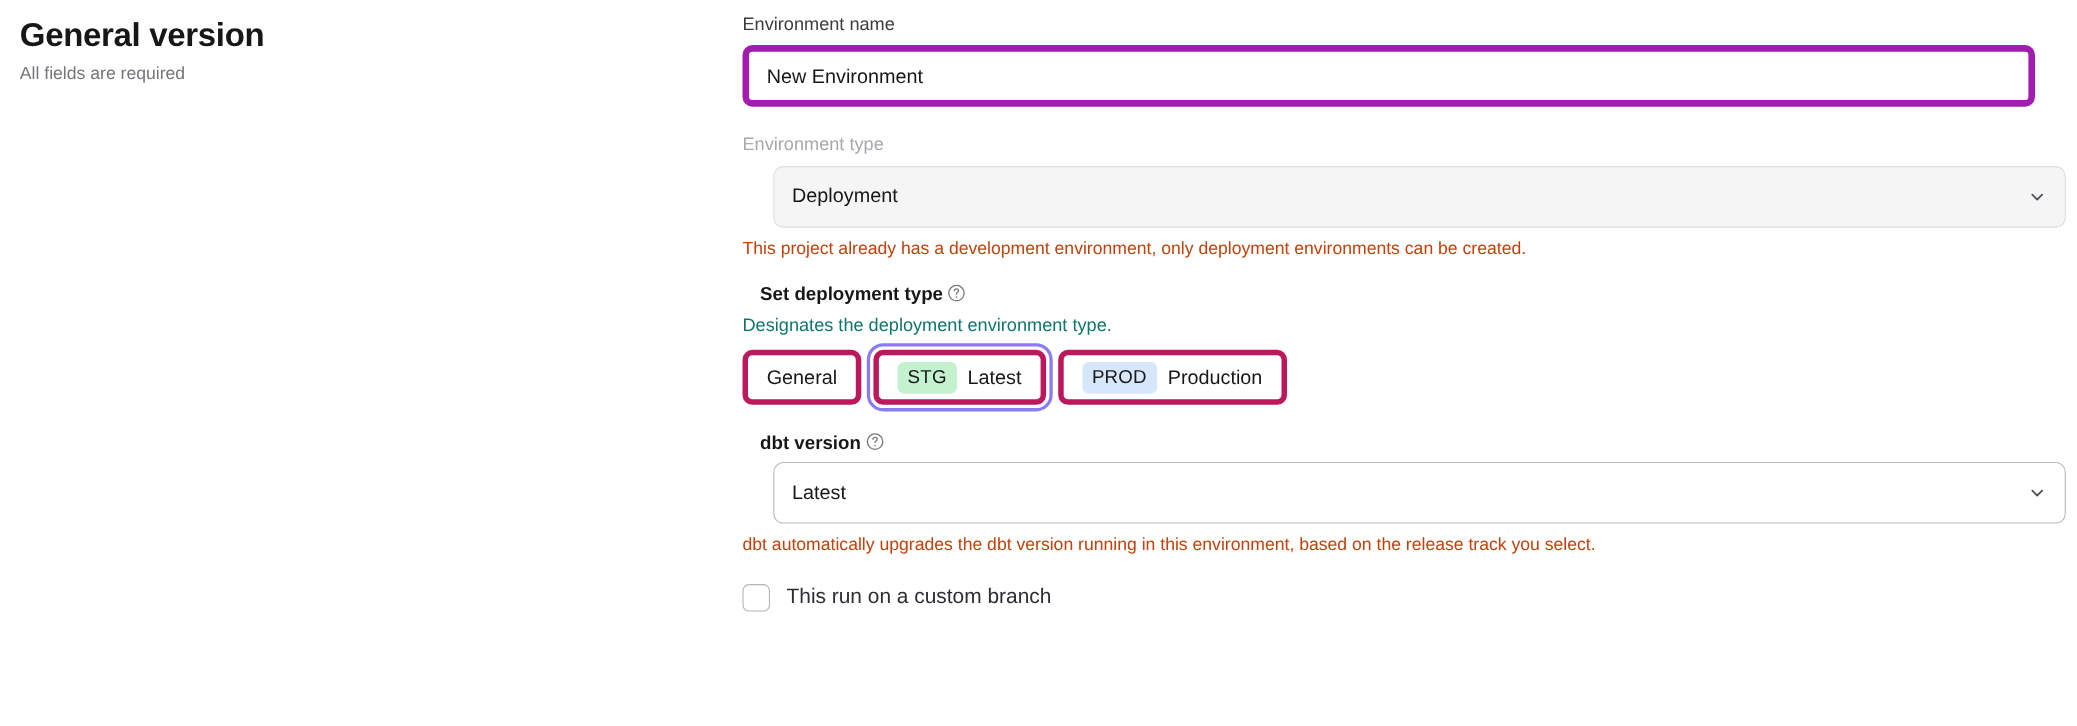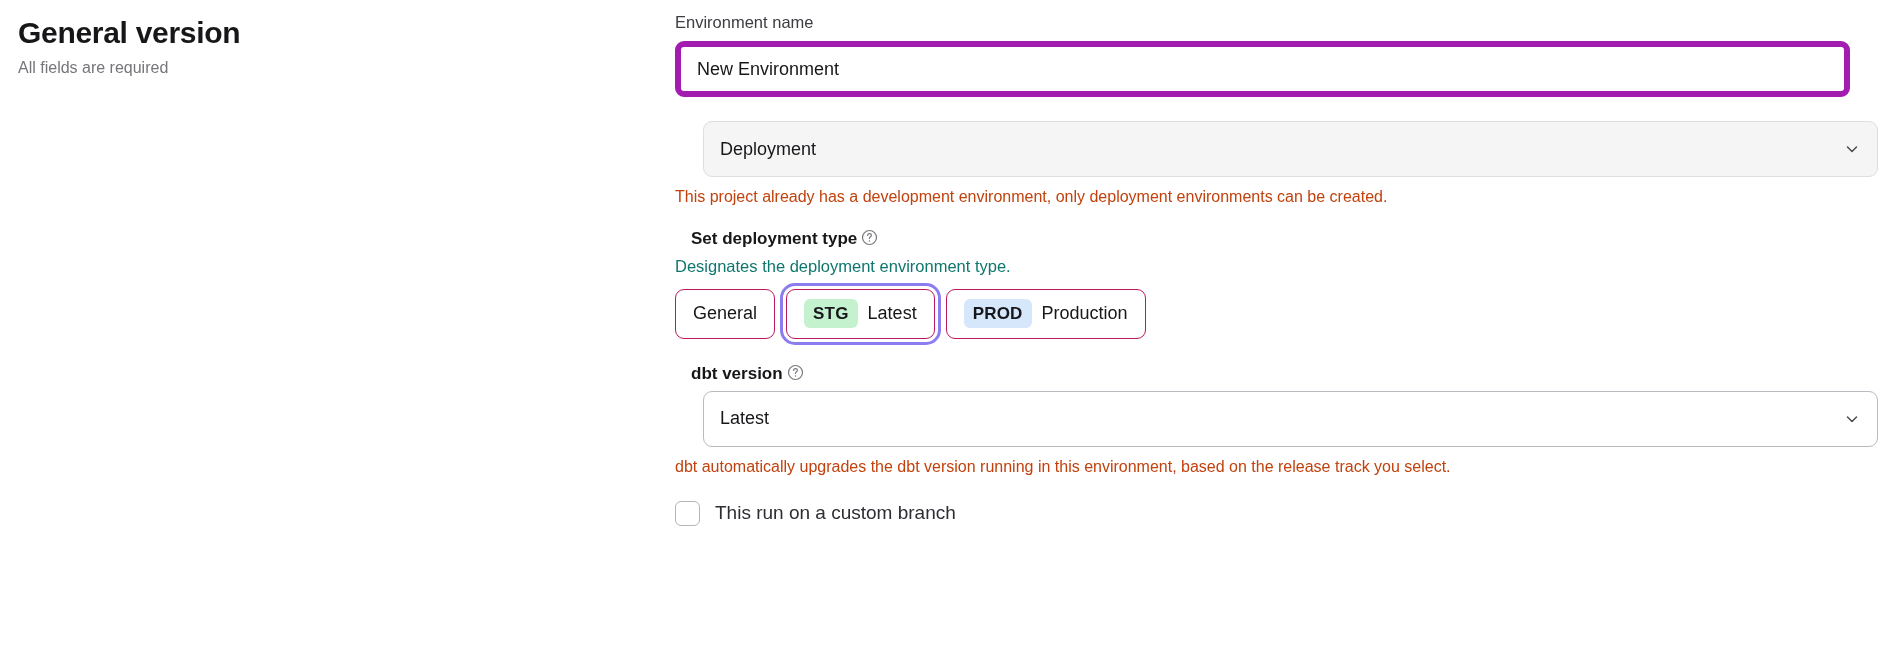--- a/index.html
+++ b/index.html
@@ -142,42 +142,42 @@
     align-items: center;
     gap: 11px;
   }
   .seg-btn {
     box-sizing: border-box;
     display: flex;
     align-items: center;
     gap: 10px;
     height: 50px;
     padding: 0 17px;
-    border: 1px solid #be185d;
+    border: 5px solid #be185d;
     border-radius: 9px;
     background: #ffffff;
     font-size: 18px;
     color: #17171a;
     cursor: pointer;
     font-family: "Liberation Sans", sans-serif;
   }
   .seg-btn.focused {
     outline: 3px solid #8b7cf0;
     outline-offset: 3px;
     border-radius: 9px;
   }
   .badge {
     display: inline-flex;
     align-items: center;
     justify-content: center;
     height: 29px;
     padding: 0 9px;
     border-radius: 6px;
     font-size: 17px;
-    font-weight: 700;
+    font-weight: 400;
     letter-spacing: 0.2px;
     color: #17171a;
   }
   .badge.stg  { background: #c4f2ce; }
   .badge.prod { background: #d6e6fb; }
 
   
   .checkbox-row {
     display: flex;
     align-items: center;
@@ -215,20 +215,21 @@
 <div class="right-col">
 
   <div class="field">
     <label class="field-label">Environment name</label>
     <input class="text-input" type="text" value="New Environment" style="">
   </div>
 
   <div class="gap-24"></div>
 
   <div class="field">
+    <label class="field-label disabled">Environment type</label>
     <div class="select-box">
       <span>Deployment</span>
       <span class="chevron">
         <svg width="16" height="16" viewBox="0 0 16 16" fill="none">
           <path d="M3.5 6 L8 10.5 L12.5 6" stroke="#4a4a50" stroke-width="1.5" stroke-linecap="round" stroke-linejoin="round"></path>
         </svg>
       </span>
     </div>
     <div class="helper-text">This project already has a development environment, only deployment environments can be created.</div>
   </div>

